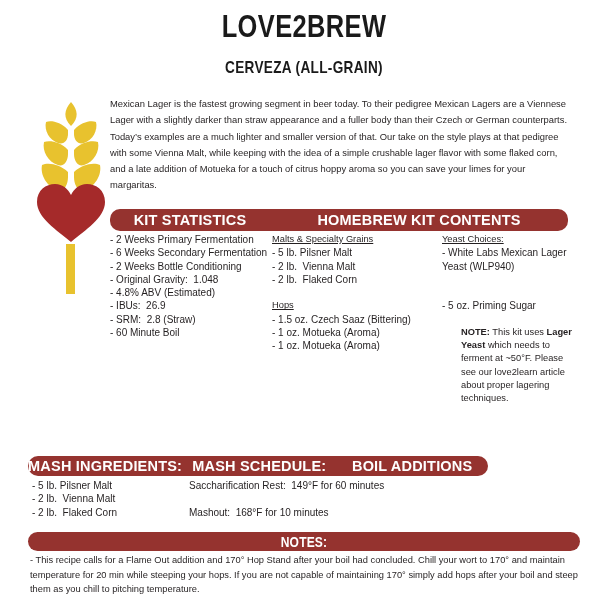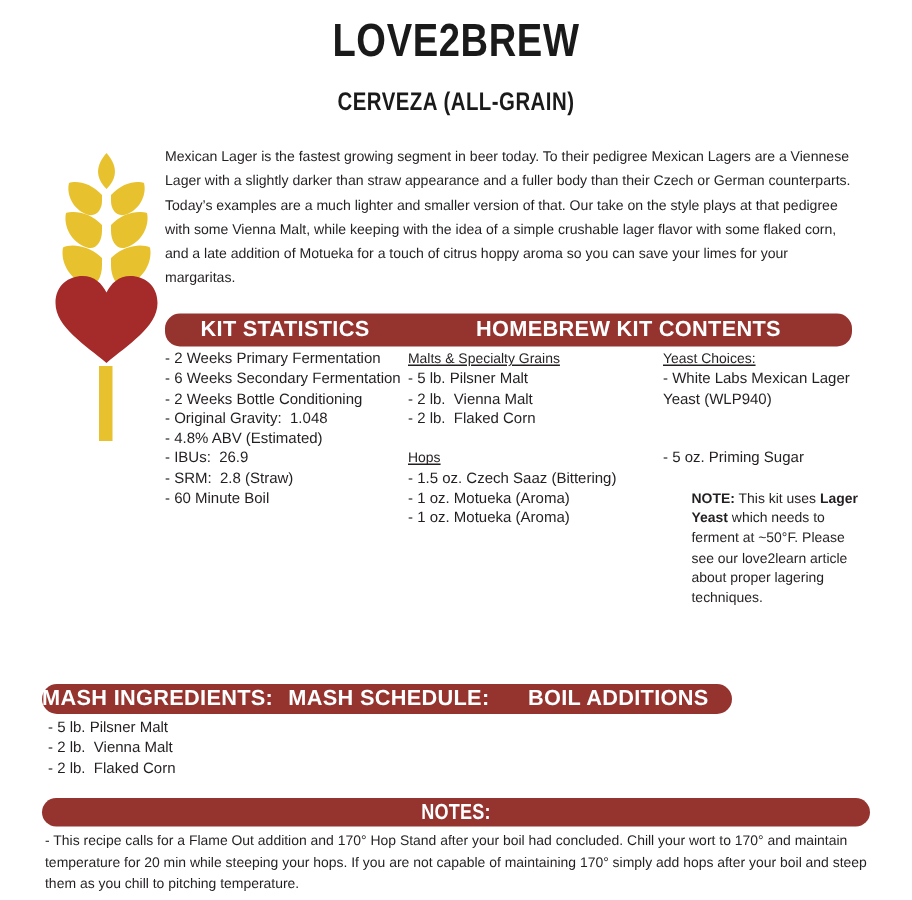--- a/index.html
+++ b/index.html
@@ -268,20 +268,25 @@
 </div>
 
 <div class="mash-cols">
 
   <div class="mcol-1">
     <div class="listline">- 5 lb. Pilsner Malt</div>
     <div class="listline">- 2 lb.  Vienna Malt</div>
     <div class="listline">- 2 lb.  Flaked Corn</div>
   </div>
 
+  <div class="mcol-2">
+    <div class="listline">Saccharification Rest:  149°F for 60 minutes</div>
+    <div class="spacer-line"></div>
+    <div class="listline">Mashout:  168°F for 10 minutes</div>
+  </div>
 
 
 </div>
 
 <div class="band band-notes">
   <span class="band-label">NOTES:</span>
 </div>
 <div class="notes-body">- This recipe calls for a Flame Out addition and 170° Hop Stand after your boil had concluded.  Chill your wort to  170° and maintain temperature for 20 min while steeping your hops.  If you are not capable of maintaining 170° simply add hops after your boil and steep them as you chill to pitching temperature.</div>
 
 </body></html>

